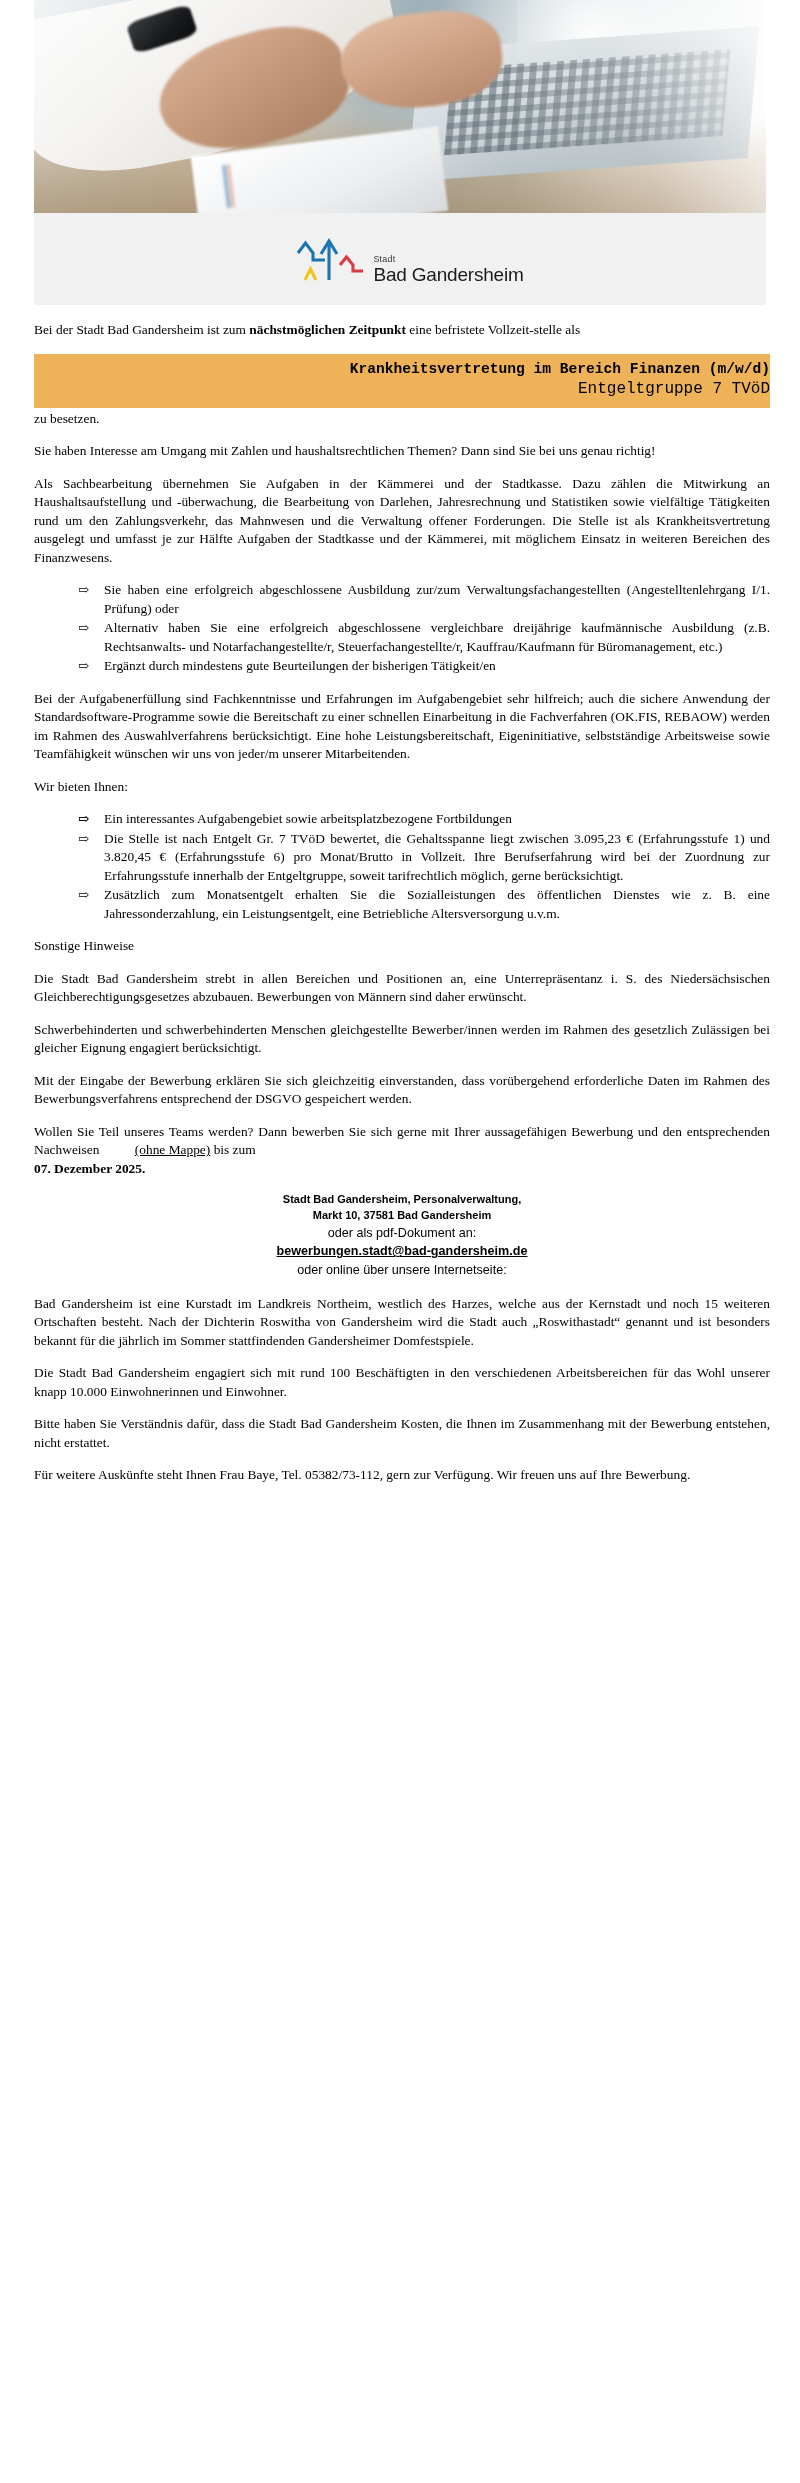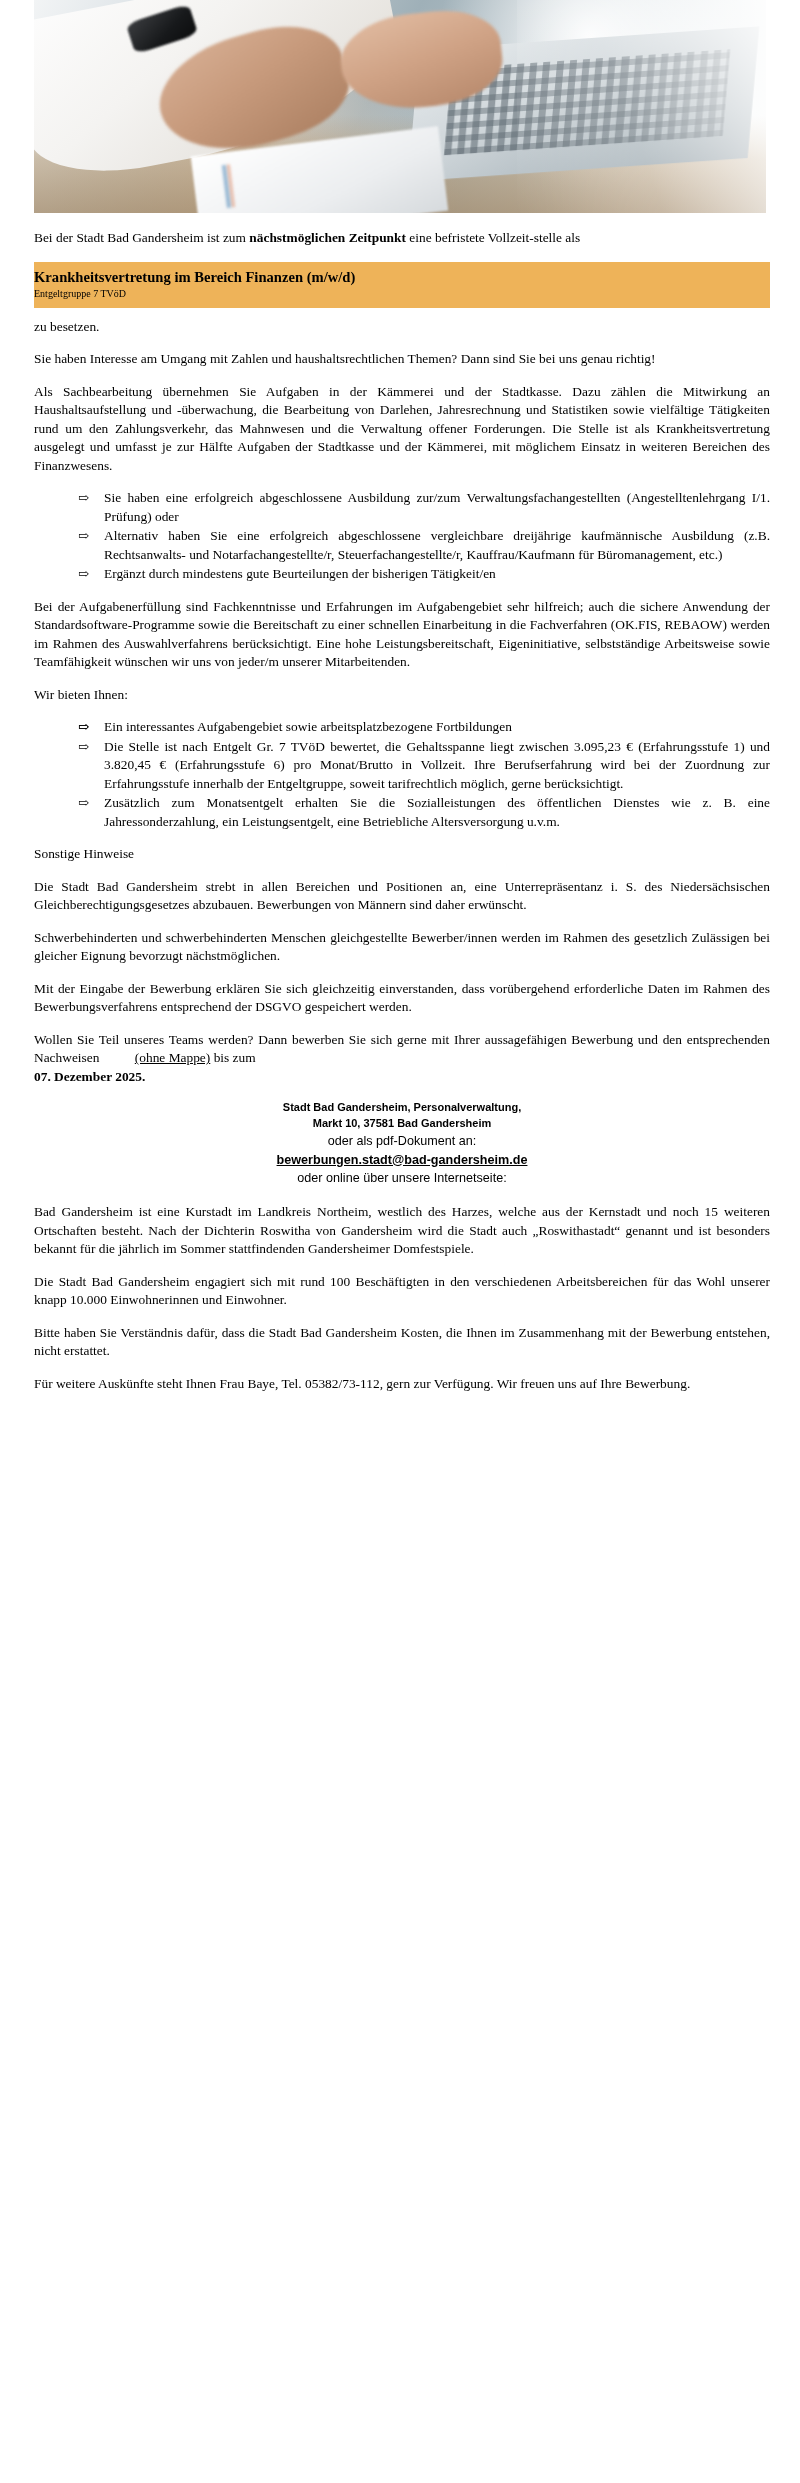--- a/index.html
+++ b/index.html
@@ -184,32 +184,33 @@
     line-height: 1.38;
     text-align: justify;
   }
   p { margin: 0 0 14px 0; }
   b, strong { font-weight: bold; }
   .u { text-decoration: underline; margin-left: 32px; }
 
   
   .titlebar {
     background: #eeb359;
-    margin: 4px 0 10px 0;
+    margin: 4px 0 2px 0;
     padding: 6px 0 8px 0;
-    text-align: left;
+    text-align: right;
     line-height: 1.32;
+    font-family: Liberation Mono, monospace;
   }
   .titlebar .job-title {
     font-weight: bold;
     font-size: 14.6px;
     display: block;
   }
   .titlebar .job-pay {
-    font-size: 10px;
+    font-size: 16px;
     display: block;
   }
 
   
   ul.arrows {
     list-style: none;
     margin: 0 0 14px 0;
     padding: 0 0 0 44px;
   }
   ul.arrows li {
@@ -256,20 +257,40 @@
     </div>
     <div class="hero-arm"></div>
     <div class="hero-paper"></div>
     <div class="hero-chart"></div>
     <div class="hero-hand-a"></div>
     <div class="hero-hand-b"></div>
     <div class="hero-watch"></div>
     <div class="hero-glow"></div>
   </div>
 
+  <div class="logo-band">
+    <div class="logo">
+      <svg class="logo-mark" width="78" height="54" viewBox="0 0 78 54">
+        <g fill="none" stroke-width="3.1" stroke-linecap="butt" stroke-linejoin="miter">
+
+          <path d="M10 21 L17.5 11 L25 21 L25 28 L37 28" stroke="#1b75b0"></path>
+
+          <path d="M33 22 L41 9 L49 22 M41 9 L41 48" stroke="#1b75b0"></path>
+
+          <path d="M52 33 L58.5 25 L65 33 L65 39 L75 39" stroke="#d93b43"></path>
+
+          <path d="M17 48 L22.5 37 L28 48" stroke="#f0c419"></path>
+        </g>
+      </svg>
+      <div class="logo-wordwrap">
+        <span class="logo-stadt">Stadt</span>
+        <span class="logo-city">Bad Gandersheim</span>
+      </div>
+    </div>
+  </div>
 
   <div class="content">
 
     <p><span>Bei der Stadt Bad Gandersheim ist zum </span><b>nächstmöglichen Zeitpunkt</b><span> eine befristete Vollzeit-stelle als</span></p>
 
     <div class="titlebar">
       <span class="job-title">Krankheitsvertretung im Bereich Finanzen (m/w/d)</span>
       <span class="job-pay">Entgeltgruppe 7 TVöD</span>
     </div>
 
@@ -289,21 +310,21 @@
 
     <ul class="arrows">
       <li><span class="mk">⇨</span></li>
       <li><span class="mk">⇨</span><span>Ein interessantes Aufgabengebiet sowie arbeitsplatzbezogene Fortbildungen</span></li>
       <li><span class="mk">⇨</span><span>Die Stelle ist nach Entgelt Gr. 7 TVöD bewertet, die Gehaltsspanne liegt zwischen 3.095,23 € (Erfahrungsstufe 1) und 3.820,45 € (Erfahrungsstufe 6) pro Monat/Brutto in Vollzeit. Ihre Berufserfahrung wird bei der Zuordnung zur Erfahrungsstufe innerhalb der Entgeltgruppe, soweit tarifrechtlich möglich, gerne berücksichtigt.</span></li>
       <li><span class="mk">⇨</span><span>Zusätzlich zum Monatsentgelt erhalten Sie die Sozialleistungen des öffentlichen Dienstes wie z. B. eine Jahressonderzahlung, ein Leistungsentgelt, eine Betriebliche Altersversorgung u.v.m.</span></li>
     </ul>
 
     <p class="heading">Sonstige Hinweise</p>
     <p>Die Stadt Bad Gandersheim strebt in allen Bereichen und Positionen an, eine Unterrepräsentanz i. S. des Niedersächsischen Gleichberechtigungsgesetzes abzubauen. Bewerbungen von Männern sind daher erwünscht.</p>
-    <p>Schwerbehinderten und schwerbehinderten Menschen gleichgestellte Bewerber/innen werden im Rahmen des gesetzlich Zulässigen bei gleicher Eignung bevorzugt nächstmöglichen.</p>
+    <p>Schwerbehinderten und schwerbehinderten Menschen gleichgestellte Bewerber/innen werden im Rahmen des gesetzlich Zulässigen bei gleicher Eignung engagiert berücksichtigt.</p>
     <p>Mit der Eingabe der Bewerbung erklären Sie sich gleichzeitig einverstanden, dass vorübergehend erforderliche Daten im Rahmen des Bewerbungsverfahrens entsprechend der DSGVO gespeichert werden.</p>
 
     <p><span>Wollen Sie Teil unseres Teams werden? Dann bewerben Sie sich gerne mit Ihrer aussagefähigen Bewerbung und den entsprechenden Nachweisen </span><span class="u">(ohne Mappe)</span><span> bis zum</span><br><b>07. Dezember 2025.</b></p>
 
     <div class="contact">
       <div class="strong">Stadt Bad Gandersheim, Personalverwaltung,</div>
       <div class="strong">Markt 10, 37581 Bad Gandersheim</div>
       <div>oder als pdf-Dokument an:</div>
       <div class="mail">bewerbungen.stadt@bad-gandersheim.de</div>
       <div>oder online über unsere Internetseite:</div>

